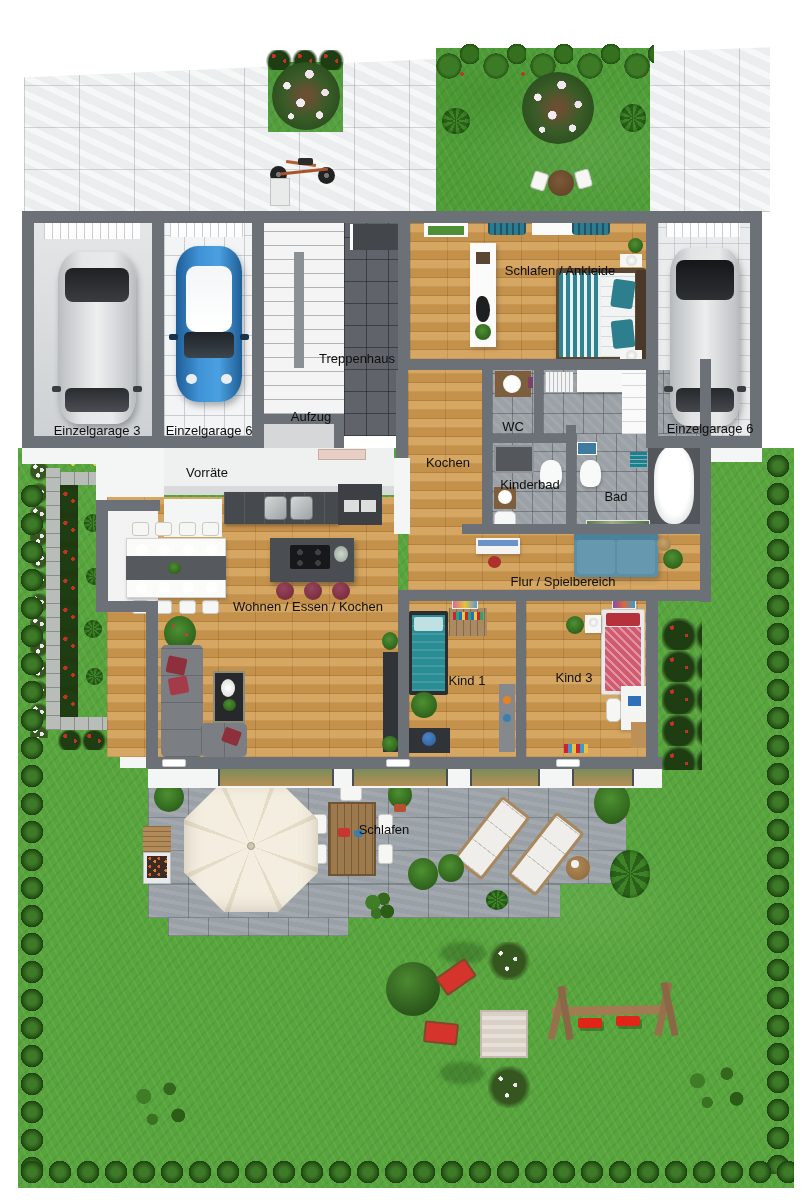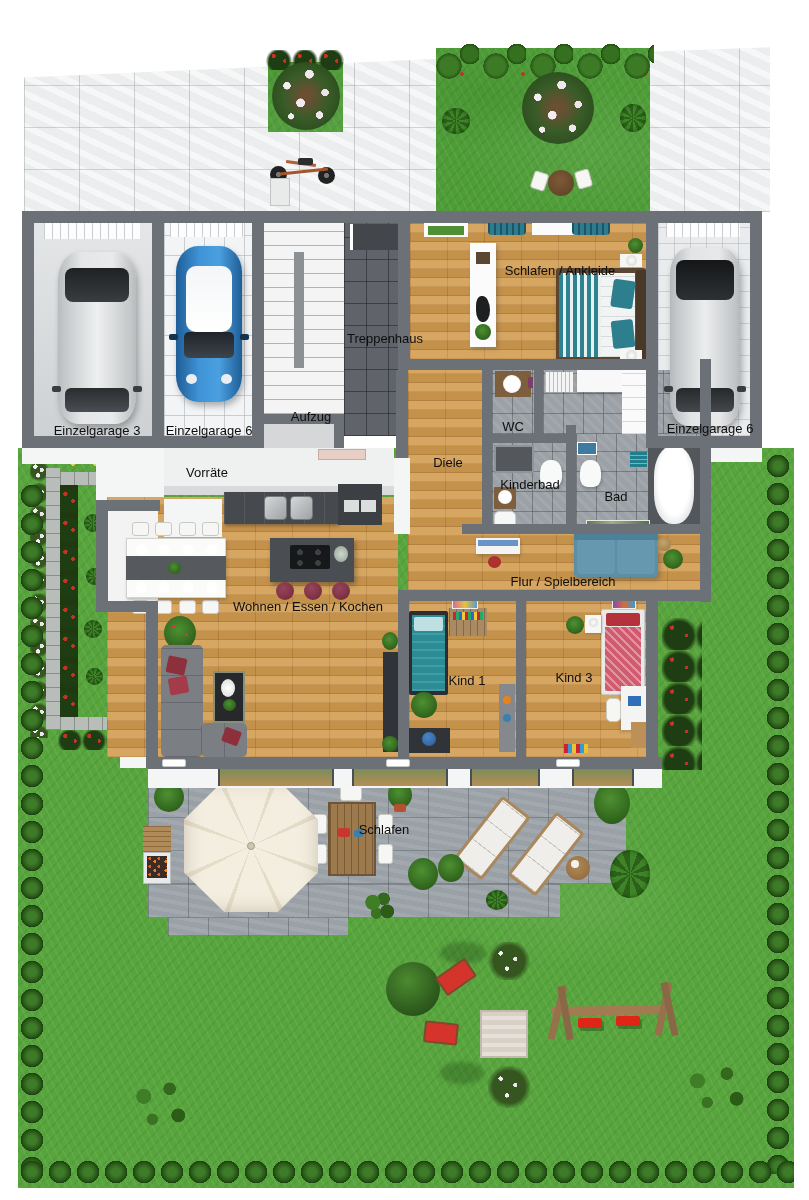--- a/index.html
+++ b/index.html
@@ -432,25 +432,25 @@
   <div class="glassdoor" style="left:352px;top:769px;width:96px;height:17px;"></div>
   <div class="glassdoor" style="left:470px;top:769px;width:70px;height:17px;"></div>
   <div class="glassdoor" style="left:572px;top:769px;width:62px;height:17px;"></div>
   <div style="left:162px;top:759px;width:24px;height:8px;background:#fff;border-radius:2px;border:1px solid #c6c9ca;"></div>
   <div style="left:386px;top:759px;width:24px;height:8px;background:#fff;border-radius:2px;border:1px solid #c6c9ca;"></div>
   <div style="left:556px;top:759px;width:24px;height:8px;background:#fff;border-radius:2px;border:1px solid #c6c9ca;"></div>
 
   <span class="lbl" style="left:97px;top:430px;">Einzelgarage 3</span>
   <span class="lbl" style="left:209px;top:430px;">Einzelgarage 6</span>
   <span class="lbl" style="left:710px;top:428px;">Einzelgarage 6</span>
-  <span class="lbl" style="left:357px;top:338px;margin-left:28px;">Treppenhaus</span>
+  <span class="lbl" style="left:357px;top:358px;">Treppenhaus</span>
   <span class="lbl" style="left:311px;top:416px;">Aufzug</span>
   <span class="lbl" style="left:560px;top:270px;">Schlafen / Ankleide</span>
   <span class="lbl" style="left:513px;top:426px;">WC</span>
-  <span class="lbl" style="left:448px;top:462px;">Diele</span>
+  <span class="lbl" style="left:448px;top:462px;">Kochen</span>
   <span class="lbl" style="left:530px;top:484px;">Kinderbad</span>
   <span class="lbl" style="left:616px;top:496px;">Bad</span>
   <span class="lbl" style="left:207px;top:472px;">Vorräte</span>
   <span class="lbl" style="left:563px;top:581px;">Flur / Spielbereich</span>
   <span class="lbl" style="left:308px;top:606px;">Wohnen / Essen / Kochen</span>
   <span class="lbl" style="left:467px;top:680px;">Kind 1</span>
   <span class="lbl" style="left:574px;top:677px;">Kind 3</span>
   <span class="lbl" style="left:384px;top:829px;">Schlafen</span>
 
 </div>

